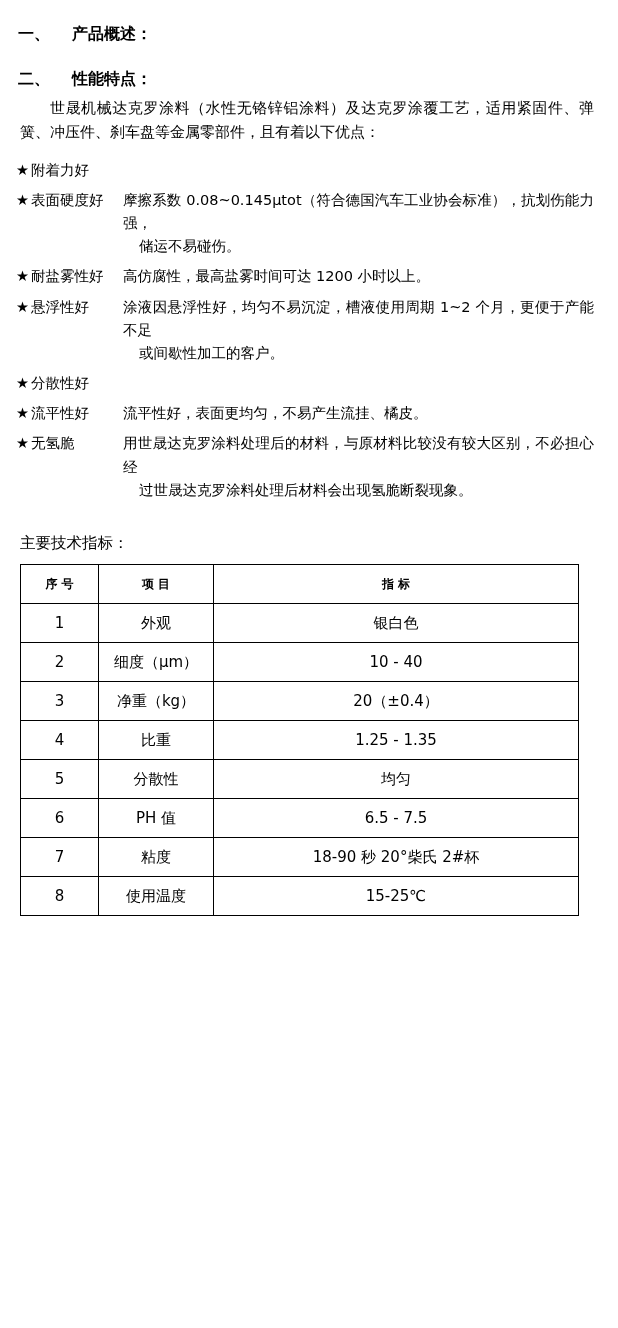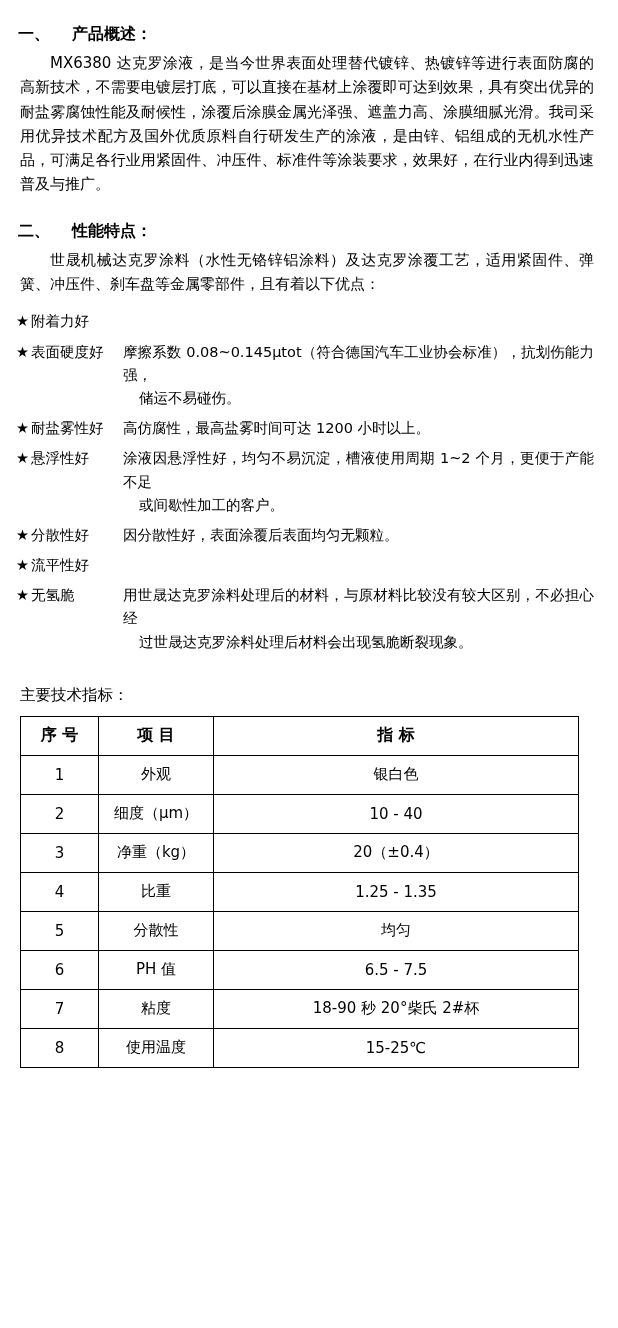--- a/index.html
+++ b/index.html
@@ -89,38 +89,37 @@
     border: 1px solid #000000;
     height: 38px;
     text-align: center;
     vertical-align: middle;
     font-size: 15px;
     font-weight: normal;
     padding: 0 2px;
   }
   table.spec tr.head td {
     font-weight: bold;
-    font-size: 16px;
+    font-size: 12px;
   }
   table.spec col.c0 { width: 78px; }
   table.spec col.c1 { width: 115px; }
   table.spec col.c2 { width: 365px; }
 </style>
 </head>
 <body>
 
 <div class="page">
 
   <div class="spacer-lg"></div>
 
   <div class="section-heading">
     <span class="heading-num">一、</span><span>产品概述：</span>
   </div>
 
-  <div class="para para-indent">MX6380 达克罗涂液，是当今世界表面处理替代镀锌、热镀锌等进行表面防腐的高新技术，不需要电镀层打底，可以直接在基材上涂覆即可达到效果，具有突出优异的耐盐雾腐蚀性能及耐候性，涂覆后涂膜金属光泽强、遮盖力高、涂膜细腻光滑。我司采用优异技术配方及国外优质原料自行研发生产的涂液，是由锌、铝组成的无机水性产品，可满足各行业用紧固件、冲压件、标准件等涂装要求，效果好，在行业内得到迅速普及与推广。</div>
 
   <div class="spacer-lg"></div>
 
   <div class="section-heading">
     <span class="heading-num">二、</span><span>性能特点：</span>
   </div>
 
   <div class="para para-indent">世晟机械达克罗涂料（水性无铬锌铝涂料）及达克罗涂覆工艺，适用紧固件、弹簧、冲压件、刹车盘等金属零部件，且有着以下优点：</div>
 
   <div class="spacer-sm"></div>
@@ -146,26 +145,26 @@
 
     <div class="feature-row">
       <span class="feature-star">★</span>
       <span class="feature-term">悬浮性好</span>
       <span class="feature-desc"><span>涂液因悬浮性好，均匀不易沉淀，槽液使用周期 1~2 个月，更便于产能不足</span><span class="cont">或间歇性加工的客户。</span></span>
     </div>
 
     <div class="feature-row">
       <span class="feature-star">★</span>
       <span class="feature-term">分散性好</span>
-      <span class="feature-desc">因分散性好，表面涂覆后表面均匀无颗粒。</span>
     </div>
 
     <div class="feature-row">
       <span class="feature-star">★</span>
       <span class="feature-term">流平性好</span>
+      <span class="feature-desc">流平性好，表面更均匀，不易产生流挂、橘皮。</span>
     </div>
 
     <div class="feature-row">
       <span class="feature-star">★</span>
       <span class="feature-term">无氢脆</span>
       <span class="feature-desc"><span>用世晟达克罗涂料处理后的材料，与原材料比较没有较大区别，不必担心经</span><span class="cont">过世晟达克罗涂料处理后材料会出现氢脆断裂现象。</span></span>
     </div>
 
   </div>
 

